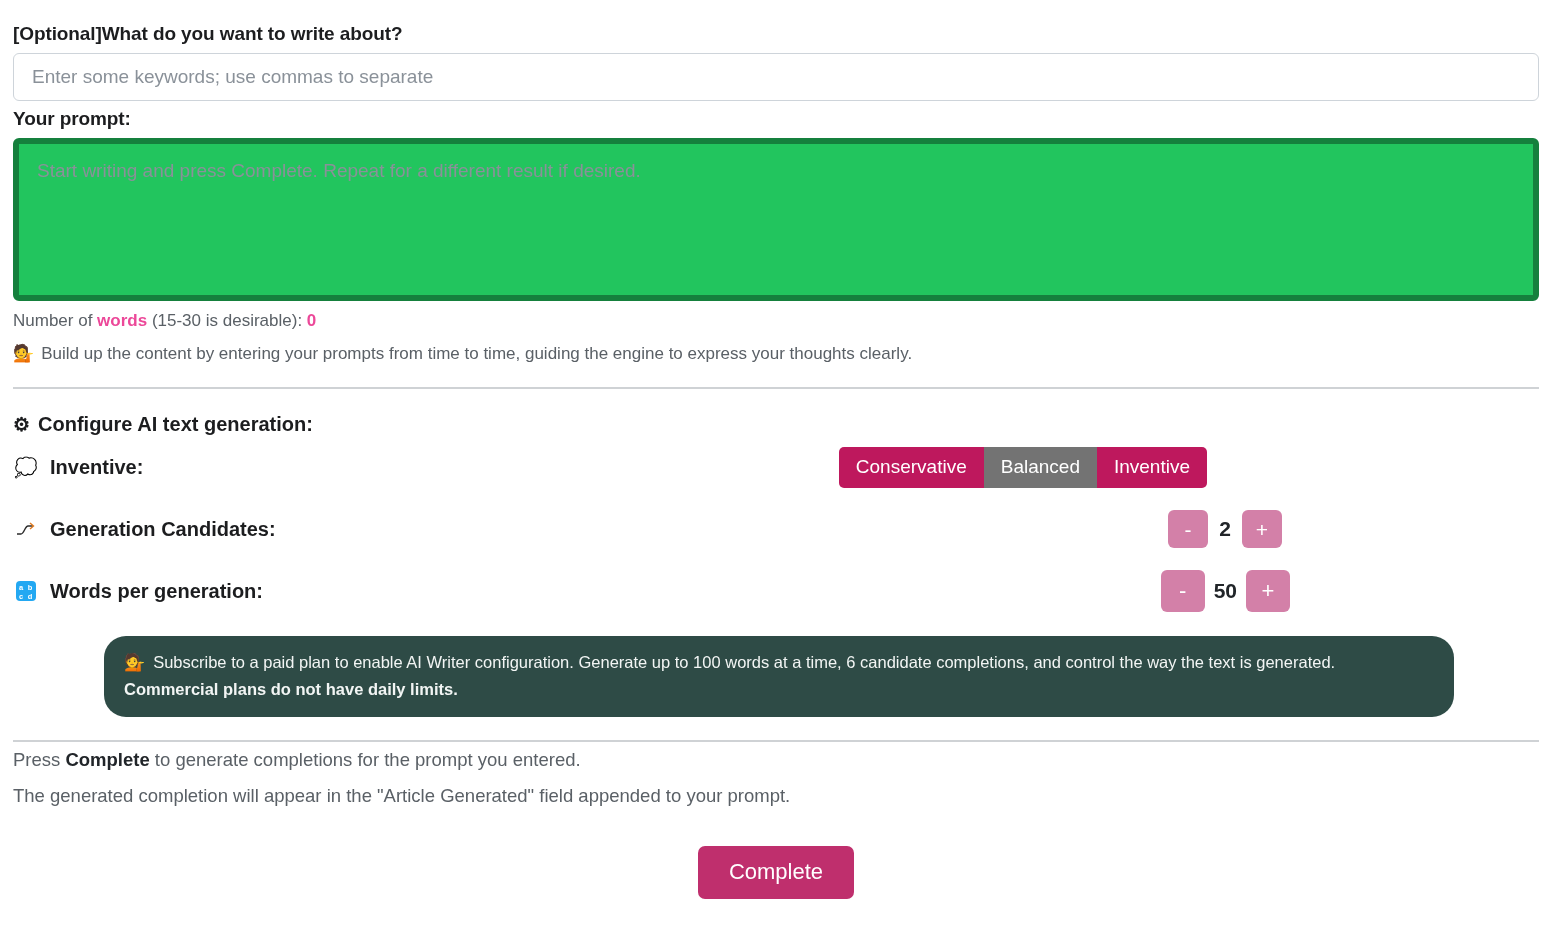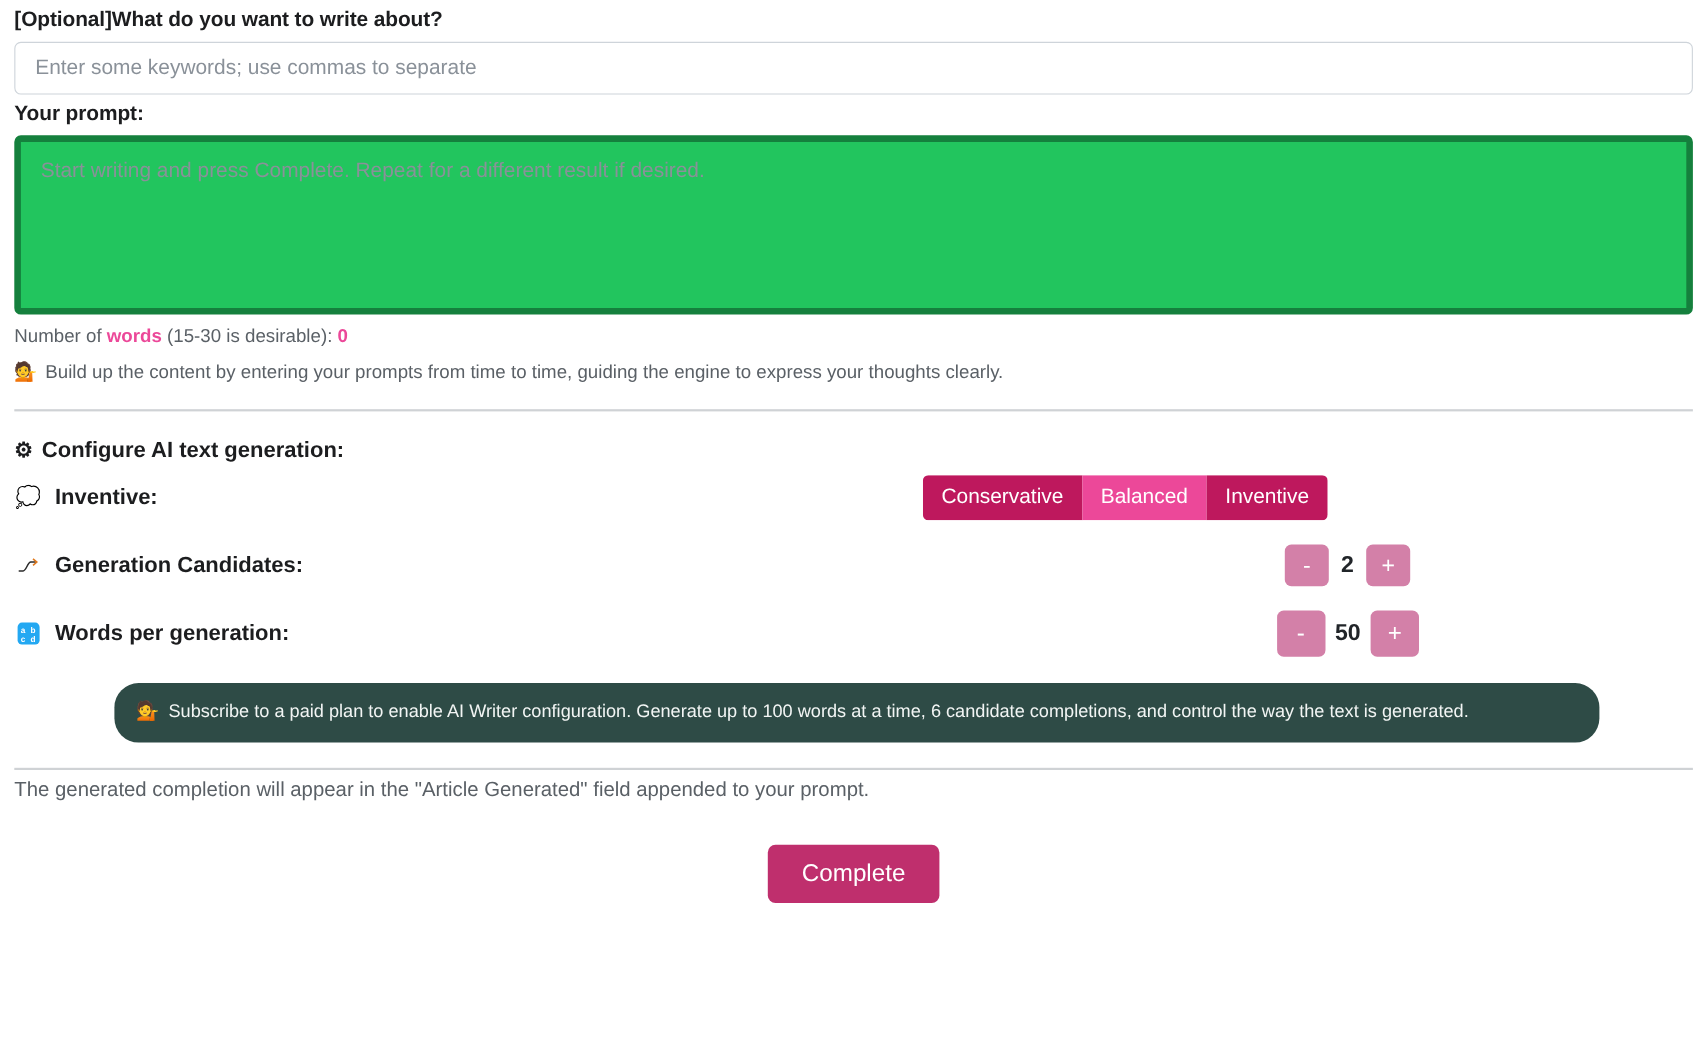--- a/index.html
+++ b/index.html
@@ -10,21 +10,21 @@
     height: 952px;
     background: #ffffff;
     font-family: "Liberation Sans", sans-serif;
     color: #212529;
     overflow: hidden;
   }
   .page {
     position: relative;
     width: 1552px;
     height: 952px;
-    padding: 1px 13px;
+    padding: 16px 13px;
   }
 
   
   .field-label {
     font-size: 19px;
     font-weight: bold;
     color: #1c1d1f;
     line-height: 1.2;
     padding-top: 7px;
     padding-bottom: 7px;
@@ -133,21 +133,21 @@
     background: #be185d;
     color: #ffffff;
     border: 0;
     padding: 9px 17px 10px;
     font-family: "Liberation Sans", sans-serif;
     font-size: 19px;
     line-height: 1.15;
     cursor: pointer;
     white-space: nowrap;
   }
-  .seg-btn.active { background: #ec4899; color: #ffffff; }
+  .seg-btn.active { background: #737373; color: #ffffff; }
 
   
   .stepper { display: inline-flex; align-items: center; }
   .step-btn {
     background: #d380a8;
     border: 0;
     color: #ffffff;
     border-radius: 6px;
     font-family: "Liberation Sans", sans-serif;
     cursor: pointer;
@@ -288,23 +288,27 @@
         <button class="step-btn">+</button>
       </div>
     </div>
   </div>
 
   <div class="notice">
     <div class="line1">
       <span class="emoji">💁</span>
       <span>Subscribe to a paid plan to enable AI Writer configuration. Generate up to 100 words at a time, 6 candidate completions, and control the way the text is generated.</span>
     </div>
+    <div class="line2">Commercial plans do not have daily limits.</div>
   </div>
 
   <hr class="divider footer-divider">
 
+  <div class="footer-text">
+    <span>Press </span><b>Complete</b><span> to generate completions for the prompt you entered.</span>
+  </div>
   <div class="footer-text">The generated completion will appear in the "Article Generated" field appended to your prompt.</div>
 
   <div class="complete-wrap">
     <button class="complete-btn">Complete</button>
   </div>
 
 </div>
 
 </body></html>

